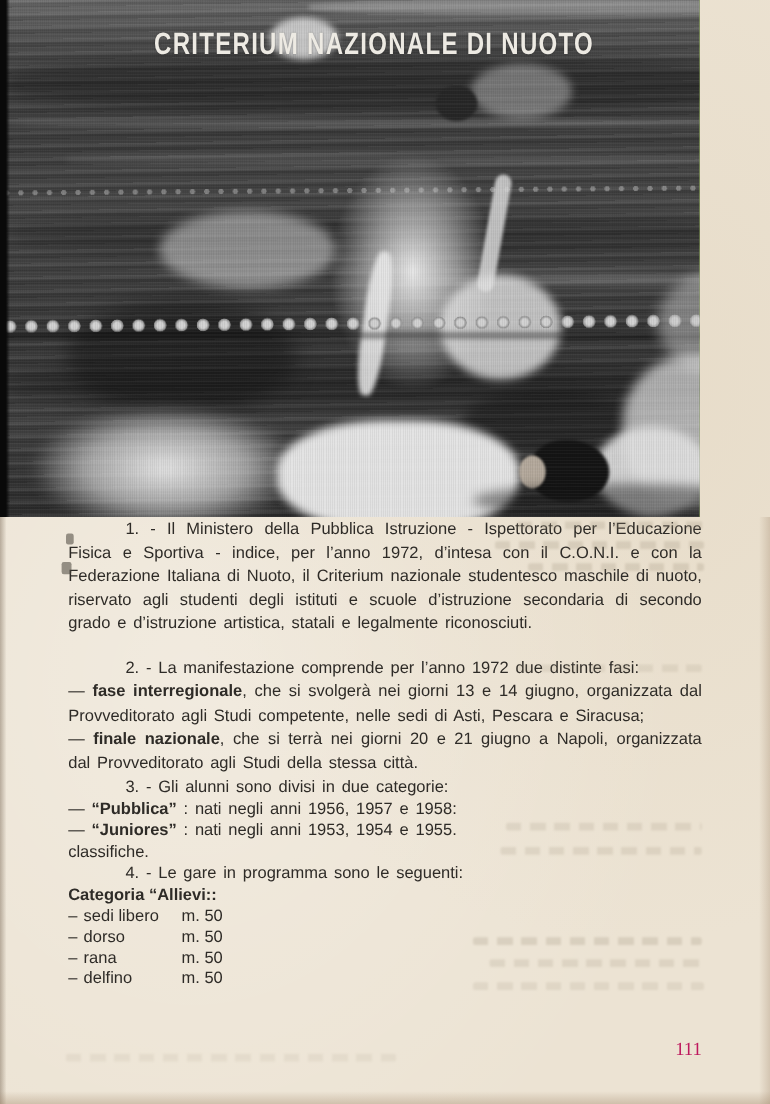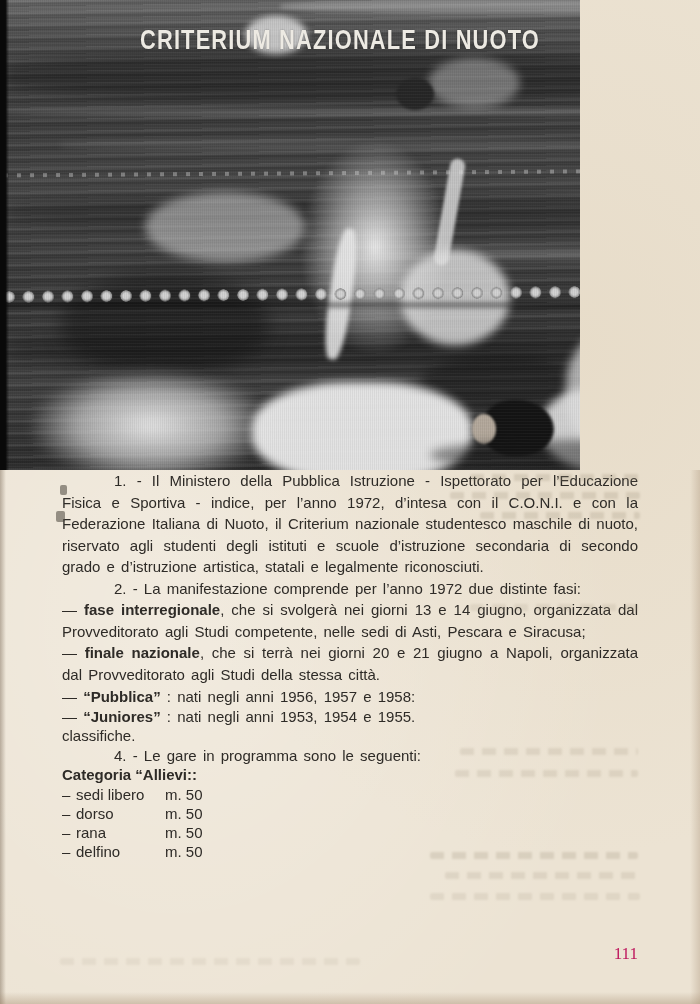--- a/index.html
+++ b/index.html
@@ -9,21 +9,21 @@
     font-family:"Liberation Sans", sans-serif;
   }
   .paper {
     position:absolute; inset:0;
     background:
       radial-gradient(ellipse at 25% 62%, rgba(255,255,255,.28), transparent 60%),
       radial-gradient(ellipse at 82% 35%, rgba(214,196,166,.22), transparent 55%),
       #ece3d3;
   }
   
-  .photo { position:absolute; left:0; top:0; width:580px; height:470px; overflow:hidden; background:#4d7c0f; }
+  .photo { position:absolute; left:0; top:0; width:636px; height:470px; overflow:hidden; background:#4d7c0f; }
   .ph-base { position:absolute; inset:0;
     background:linear-gradient(180deg,#6b6b6b 0px,#4c4c4c 40px,#3d3d3d 120px,#484848 200px,#383838 300px,#424242 380px,#2d2d2d 470px); }
   .ph-streaks { position:absolute; inset:0; opacity:.85;
     background:repeating-linear-gradient(179deg, rgba(205,205,205,.10) 0 2px, rgba(0,0,0,.14) 4px 7px, transparent 7px 12px); }
   .band { position:absolute; border-radius:40%; }
   .w-top     { left:280px; top:0;     width:420px; height:13px; background:rgba(172,172,172,.55); filter:blur(2px); }
   .w-dark1   { left:0;     top:52px;  width:700px; height:48px; background:rgba(12,12,12,.40); filter:blur(7px); }
   .w-light1  { left:0;     top:108px; width:700px; height:8px;  background:rgba(190,190,190,.22); filter:blur(2px); }
   .w-light2  { left:60px;  top:140px; width:640px; height:10px; background:rgba(180,180,180,.18); filter:blur(3px); }
   .w-dark2   { left:0;     top:196px; width:700px; height:34px; background:rgba(15,15,15,.35); filter:blur(8px); }
@@ -65,21 +65,21 @@
     font-weight:bold; font-size:28px; letter-spacing:1.5px; color:#edeae3;
     transform:scaleX(.78); transform-origin:left center; text-shadow:0 0 2px rgba(0,0,0,.35); }
   
   .content { position:absolute; left:62px; top:470px; width:576px; color:#2e2b27; font-size:15px; line-height:21.5px; }
   .content p { margin:0; }
   .heading { margin:9px 0 0; text-align:center; font-size:17px; font-weight:bold; letter-spacing:10px; padding-left:10px; color:#262626; line-height:20px; }
   .art1 { margin-top:13px; text-align:justify; text-indent:52px; word-spacing:2px; }
   .intro { text-indent:52px; word-spacing:2px; }
   .item  { text-align:justify; word-spacing:2px; }
   .bold  { font-weight:bold; }
-  .art2 { margin-top:0; }
+  .art2 { margin-top:19px; }
   .art3 { margin-top:2px; line-height:19.5px; }
   .outro1 { text-indent:52px; text-align:justify; text-align-last:justify; word-spacing:2px; }
   .art4 { margin-top:0; line-height:19.5px; }
   .cat { font-weight:bold; }
   .event { display:flex; line-height:19px; }
   .ev-dash { width:14px; }
   .ev-name { width:89px; }
   .page-number { position:absolute; right:62px; top:944px; font-family:"Liberation Serif", serif; font-size:17px; color:#be185d; }
   
   .bleed { position:absolute; height:7px; filter:blur(1.1px); opacity:.45; border-radius:2px;
@@ -146,20 +146,21 @@
 
   <p class="art1">1. - Il Ministero della Pubblica Istruzione - Ispettorato per l’Educazione Fisica e Sportiva - indice, per l’anno 1972, d’intesa con il C.O.N.I. e con la Federazione Italiana di Nuoto, il Criterium nazionale studentesco maschile di nuoto, riservato agli studenti degli istituti e scuole d’istruzione secondaria di secondo grado e d’istruzione artistica, statali e legalmente riconosciuti.</p>
 
   <div class="art2">
     <p class="intro">2. - La manifestazione comprende per l’anno 1972 due distinte fasi:</p>
     <p class="item"><span>—</span> <span class="bold">fase interregionale</span><span>, che si svolgerà nei giorni 13 e 14 giugno, organizzata dal Provveditorato agli Studi competente, nelle sedi di Asti, Pescara e Siracusa;</span></p>
     <p class="item"><span>—</span> <span class="bold">finale nazionale</span><span>, che si terrà nei giorni 20 e 21 giugno a Napoli, organizzata dal Provveditorato agli Studi della stessa città.</span></p>
   </div>
 
   <div class="art3">
+    <p class="intro">3. - Gli alunni sono divisi in due categorie:</p>
     <p class="item"><span>—</span> <span class="bold">“Pubblica”</span><span> : nati negli anni 1956, 1957 e 1958:</span></p>
     <p class="item"><span>—</span> <span class="bold">“Juniores”</span><span> : nati negli anni 1953, 1954 e 1955.</span></p>
     <p>classifiche.</p>
   </div>
 
   <div class="art4">
     <p class="intro">4. - Le gare in programma sono le seguenti:</p>
     <p class="cat">Categoria “Allievi::</p>
     <div class="event">
       <span class="ev-dash">–</span>

